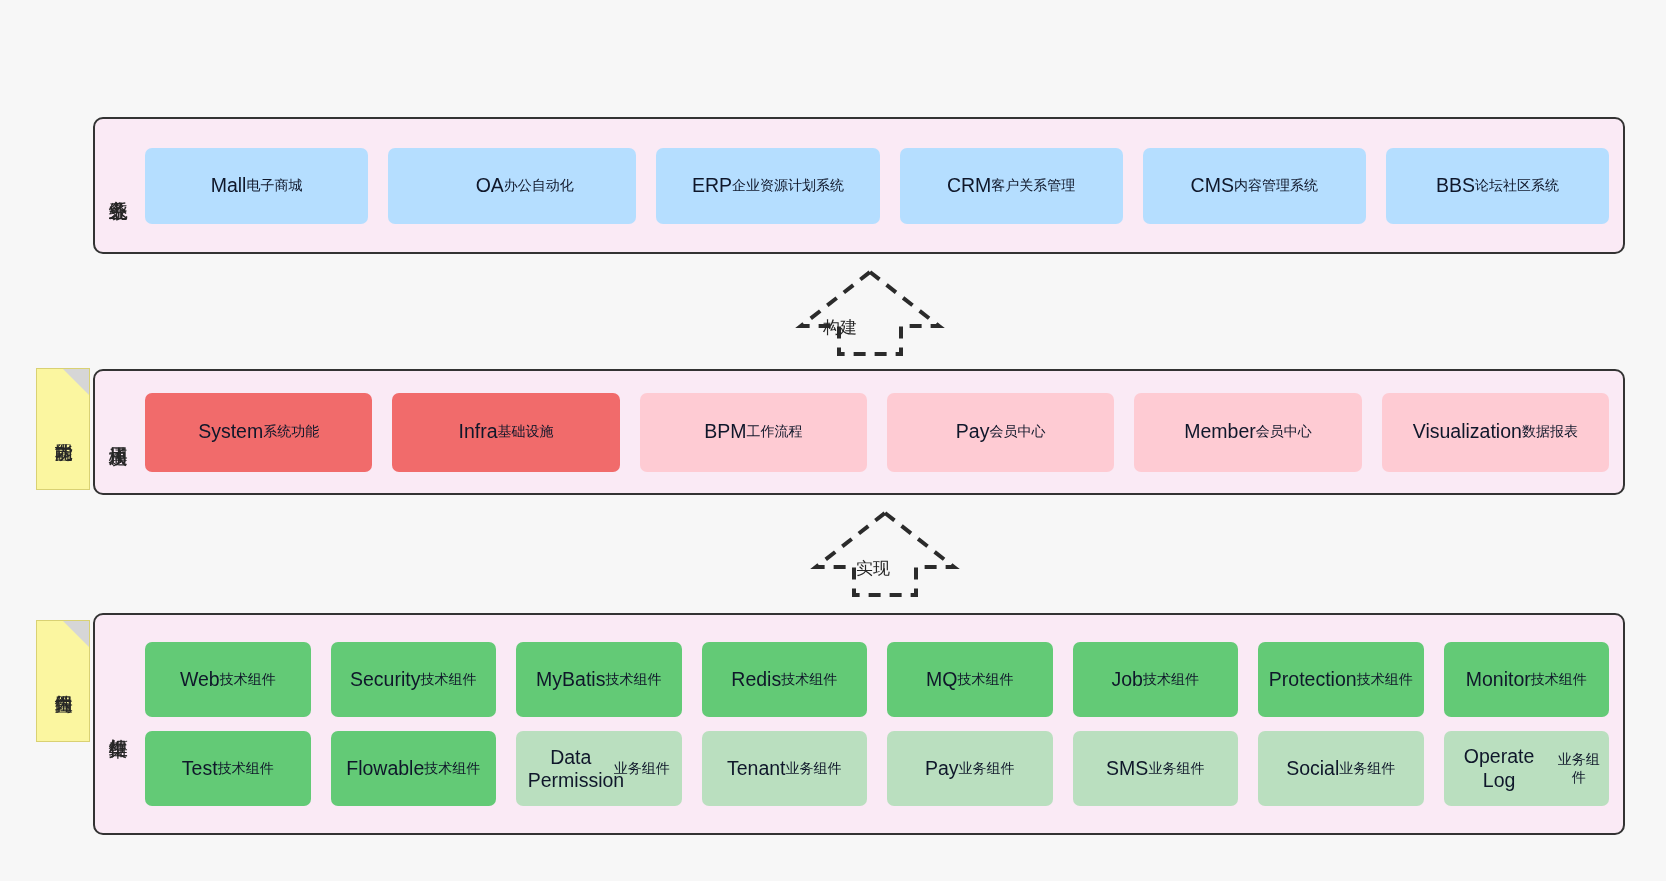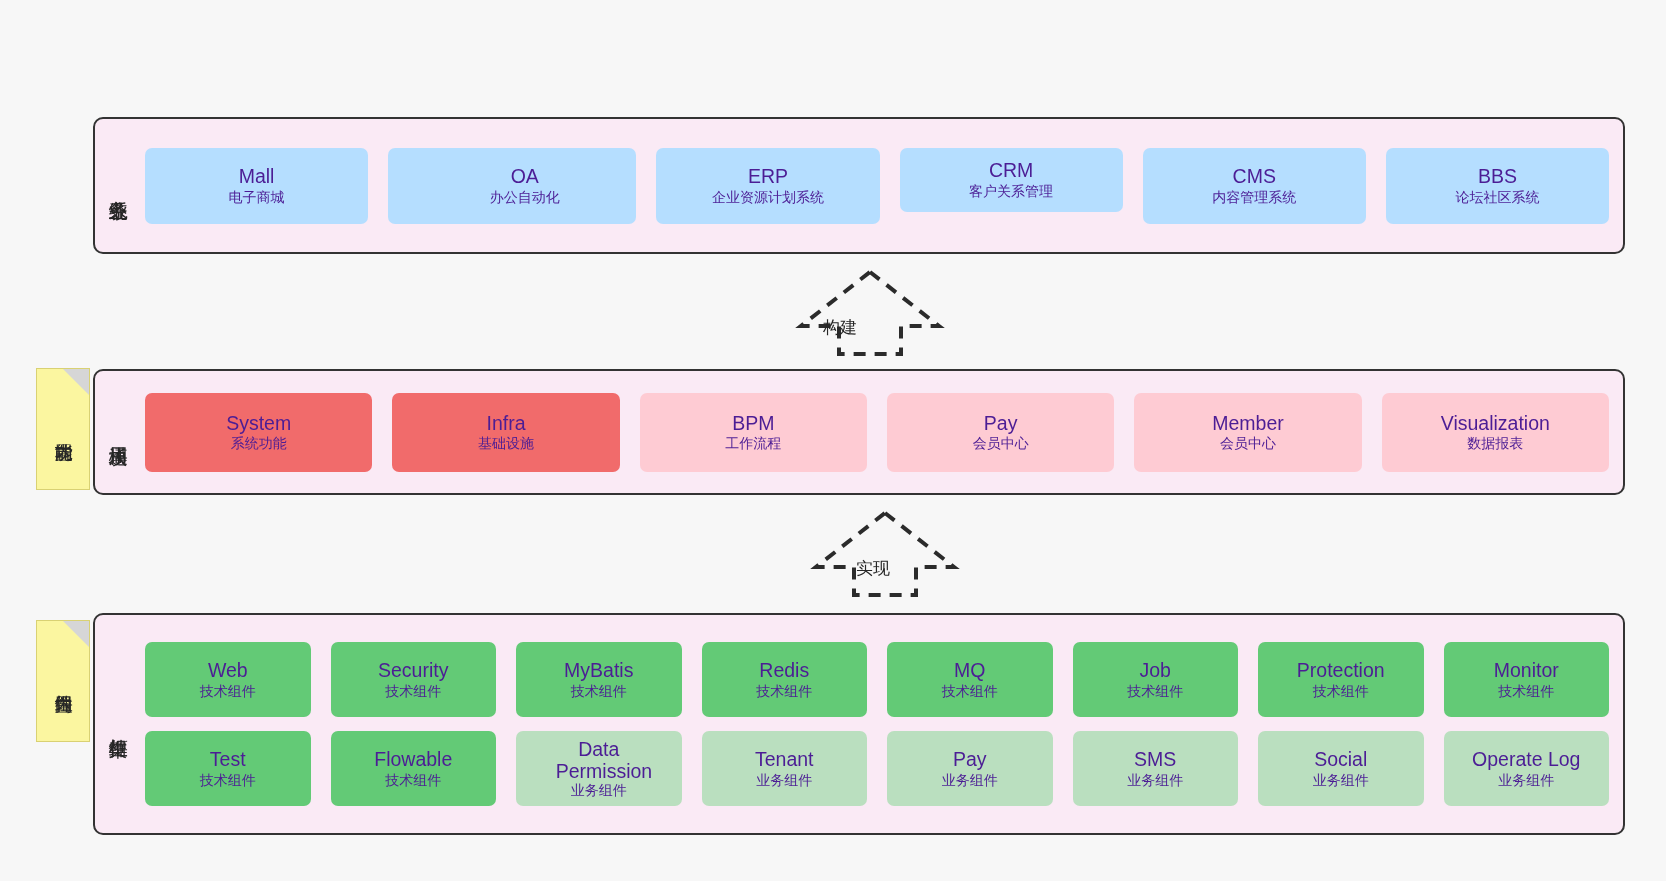--- a/index.html
+++ b/index.html
@@ -50,25 +50,24 @@
   }
   .row {
     display: flex;
     gap: 20px;
     align-items: stretch;
   }
   .cell {
     flex: 1 1 0;
     border-radius: 7px;
     display: flex;
-    flex-direction: column;
     align-items: center;
     justify-content: center;
     text-align: center;
-    color: #4c1d95;
+    color: #0f172a;
     line-height: 1.22;
     padding: 4px 3px;
   }
   .cell .en { font-size: 19.5px; }
   .cell .cn { font-size: 14px; }
   .cell.three .en { line-height: 1.15; }
 
   
   .c-blue        { background: #b5deff; }
   .c-red         { background: #f16b6b; text-align: center; }
@@ -125,21 +124,21 @@
           <span class="cn">电子商城</span>
         </div>
         <div class="cell c-blue" style="height:76px;padding-left:28px;">
           <span class="en">OA</span>
           <span class="cn">办公自动化</span>
         </div>
         <div class="cell c-blue" style="height:76px;">
           <span class="en">ERP</span>
           <span class="cn">企业资源计划系统</span>
         </div>
-        <div class="cell c-blue" style="height:64px;justify-content:center;">
+        <div class="cell c-blue" style="height:76px;justify-content:center;">
           <span class="en">CRM</span>
           <span class="cn">客户关系管理</span>
         </div>
         <div class="cell c-blue" style="height:76px;">
           <span class="en">CMS</span>
           <span class="cn">内容管理系统</span>
         </div>
         <div class="cell c-blue" style="height:76px;">
           <span class="en">BBS</span>
           <span class="cn">论坛社区系统</span>

